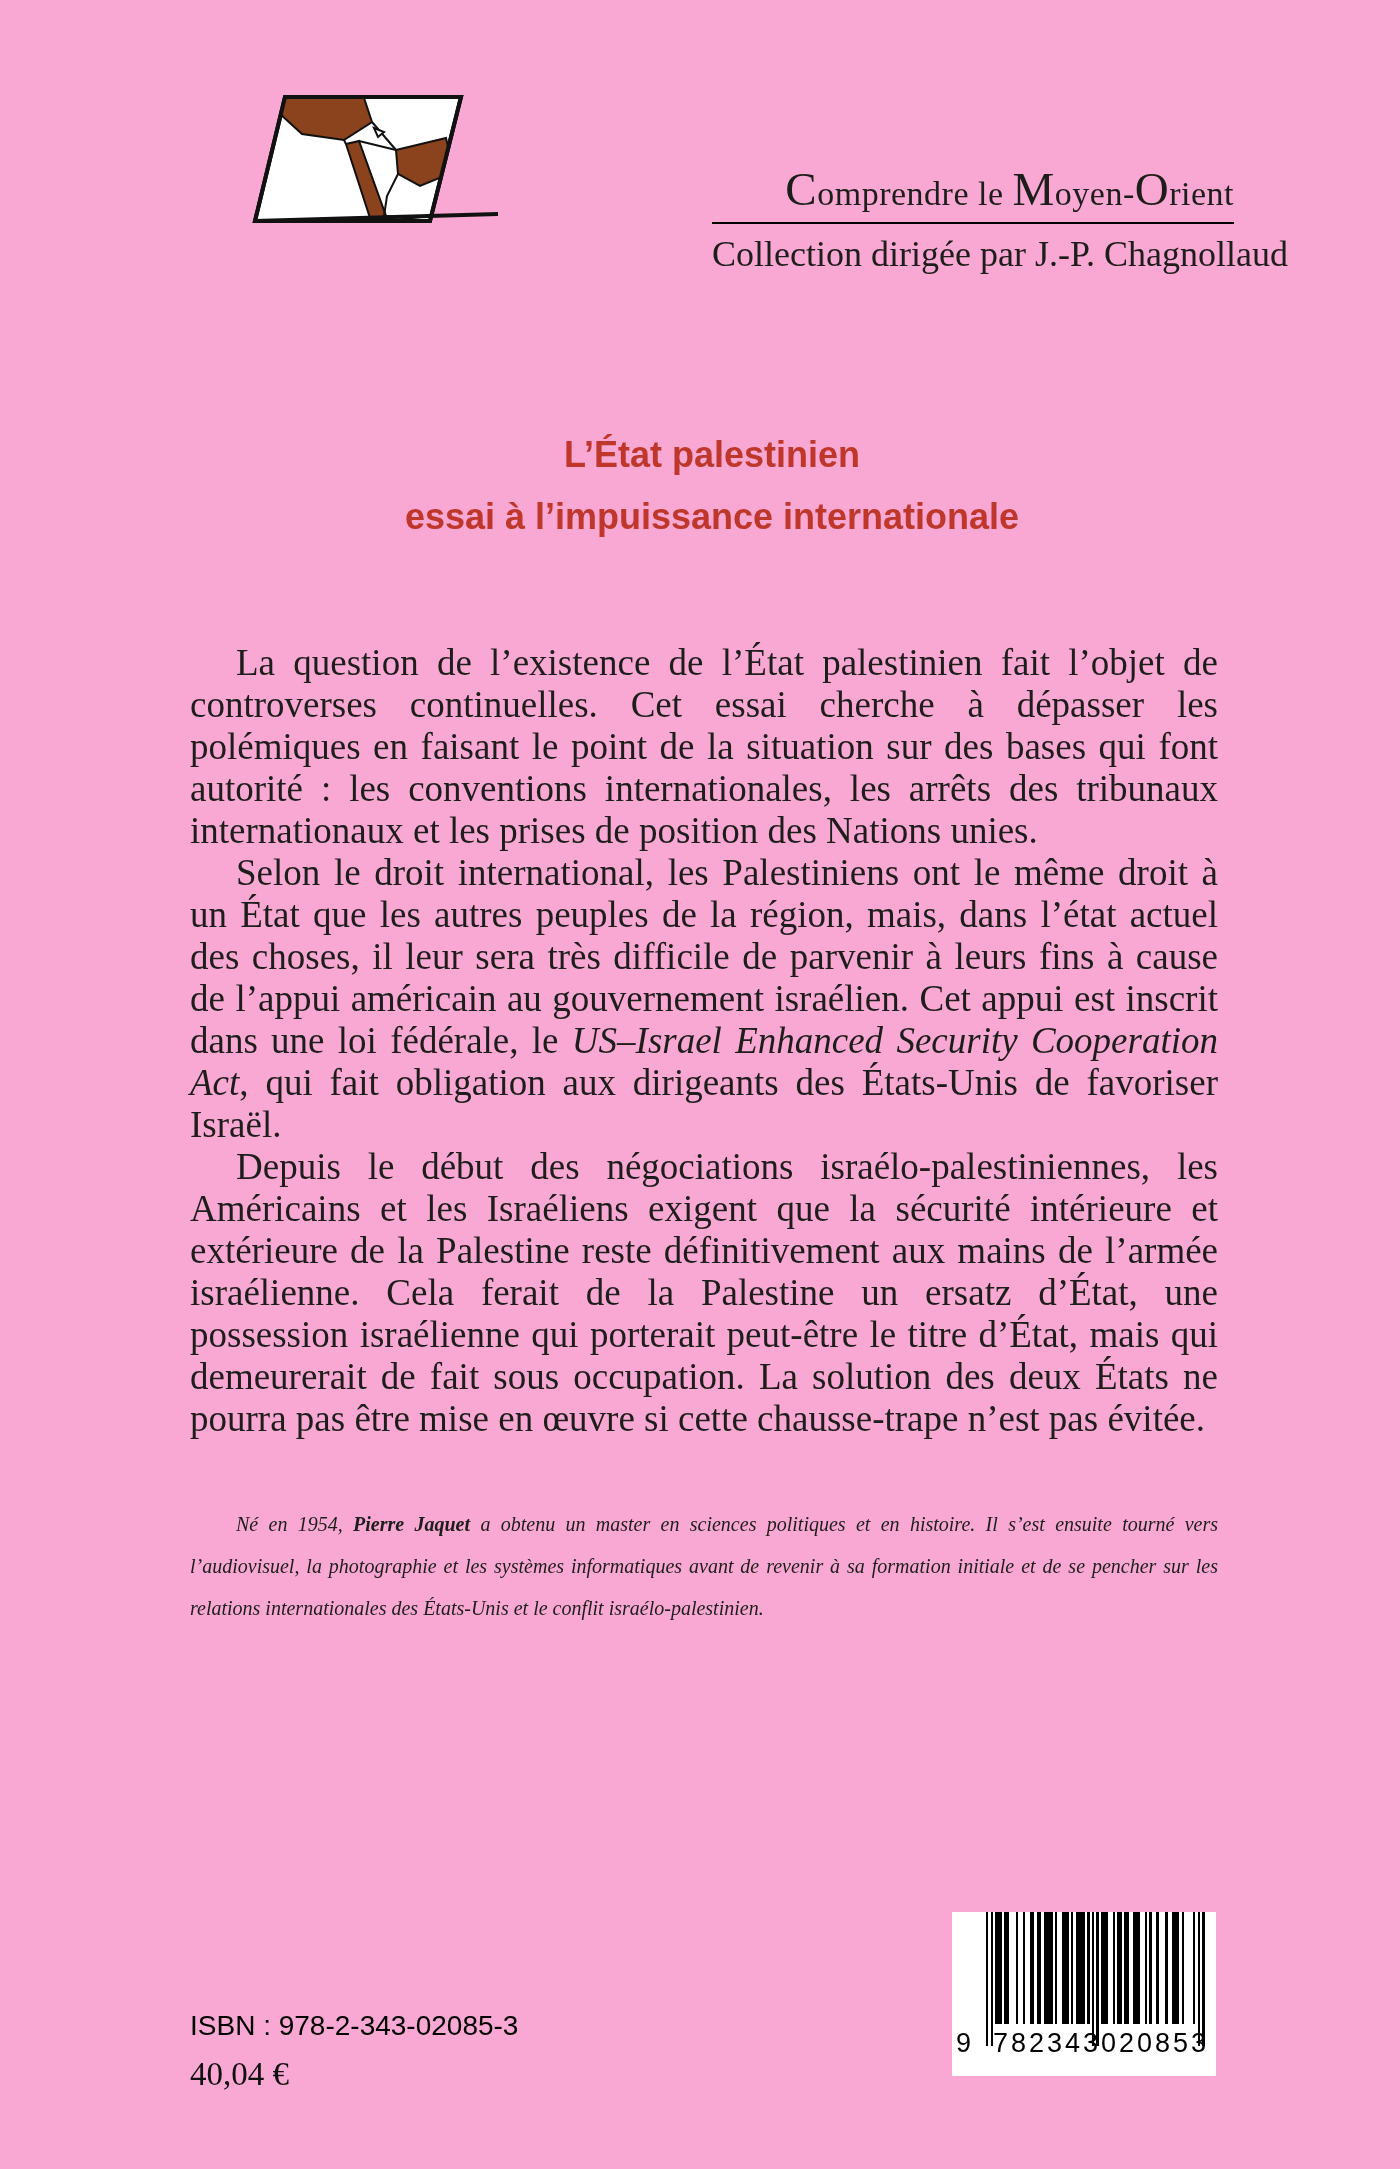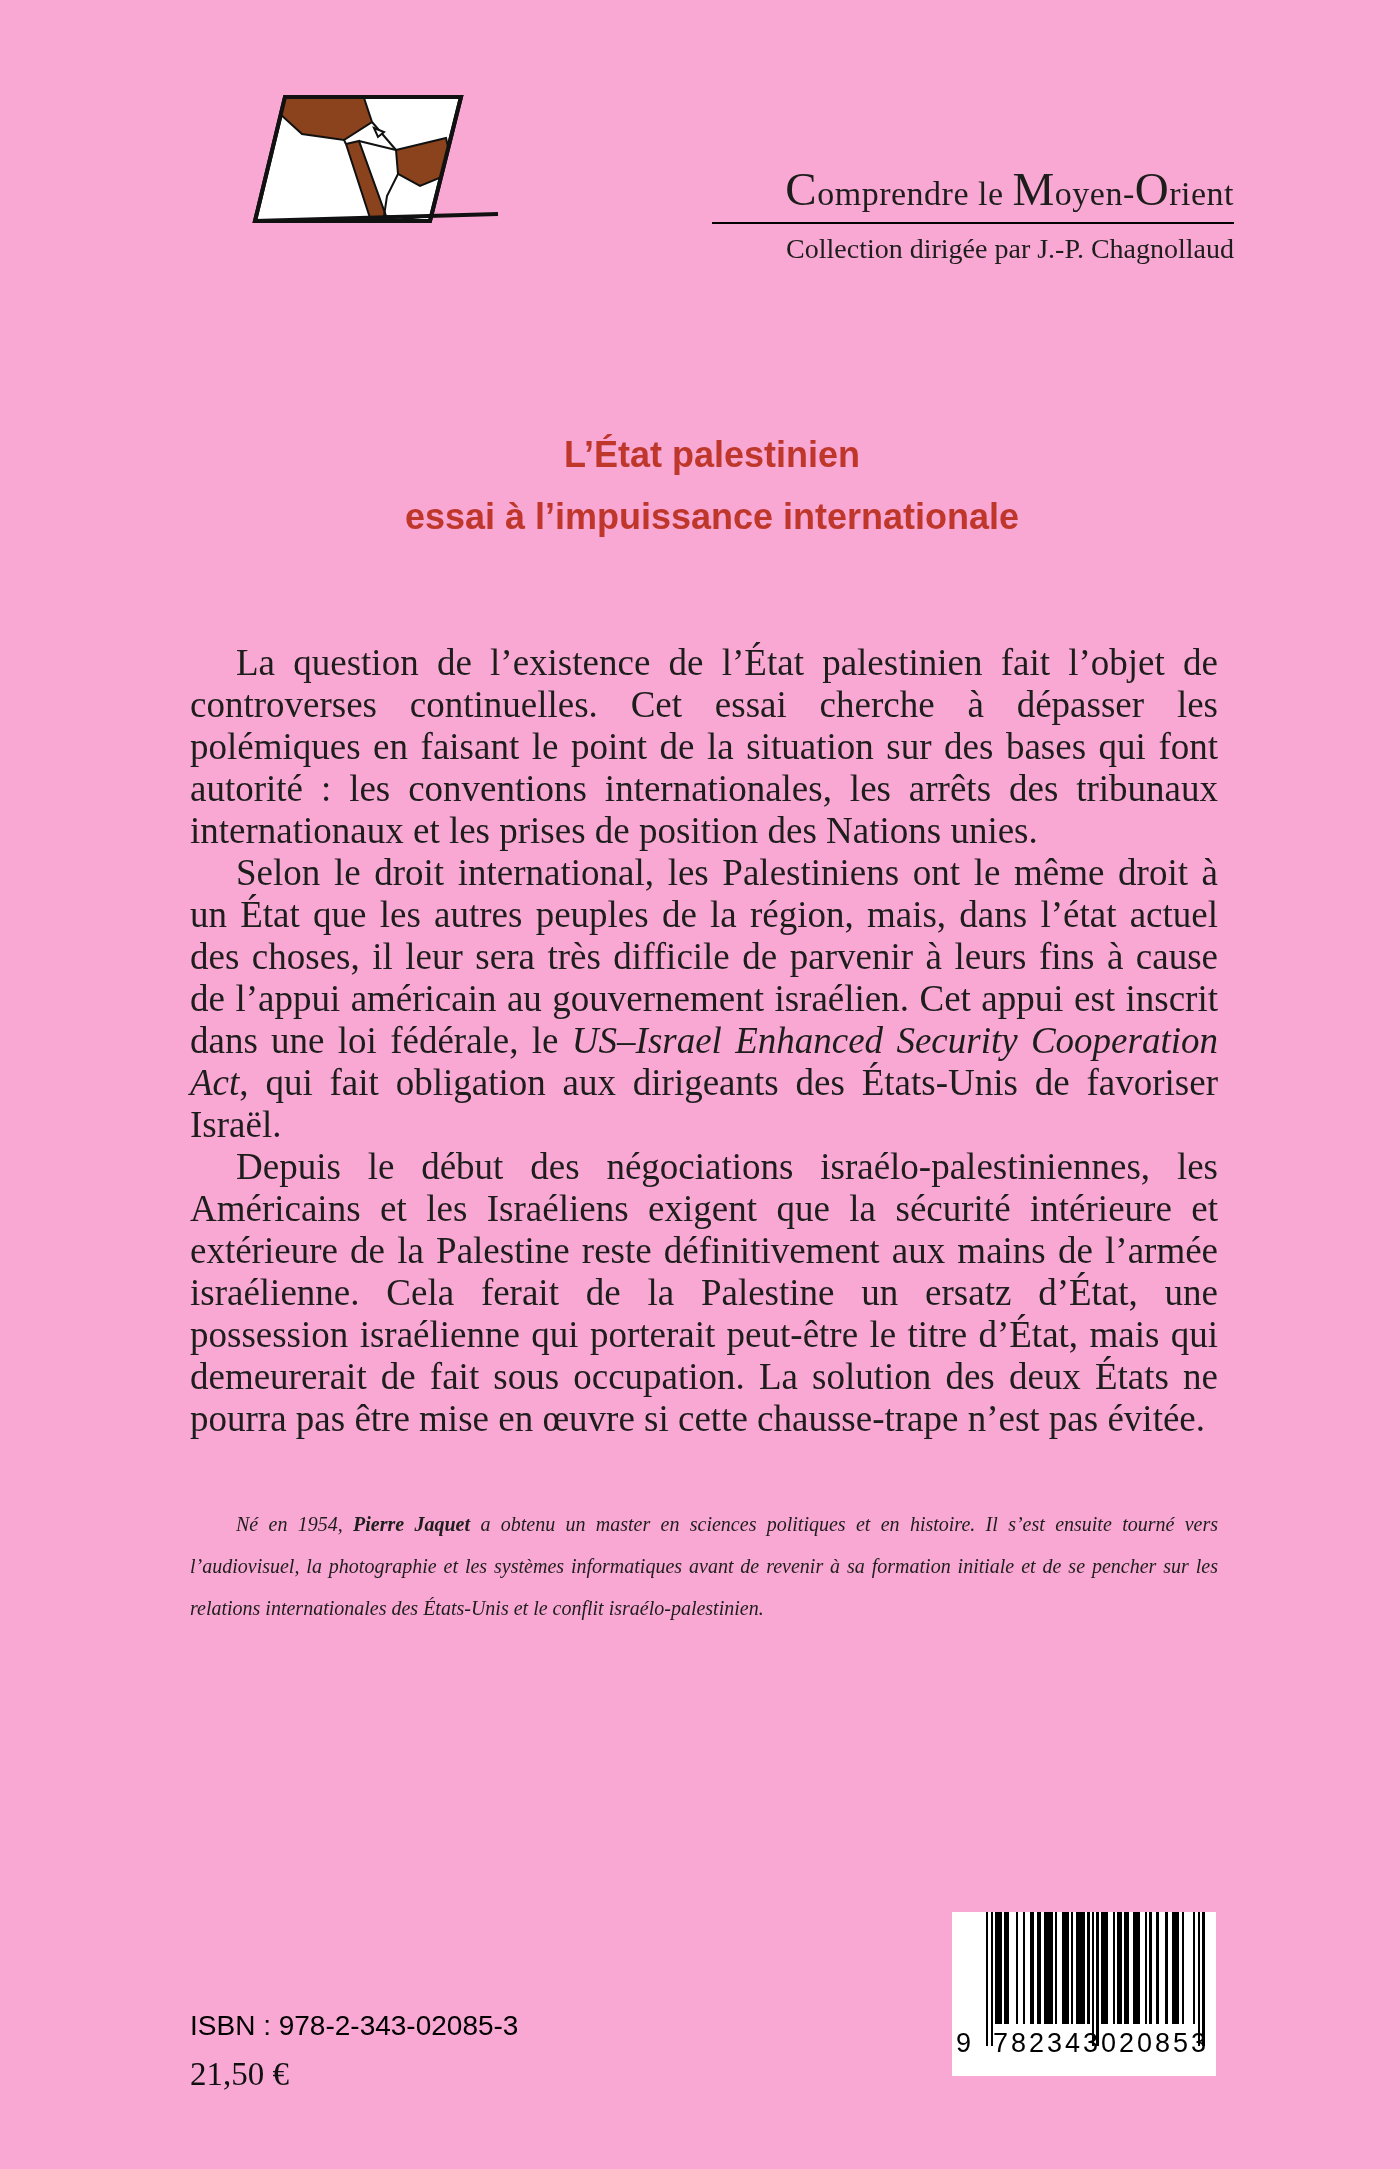--- a/index.html
+++ b/index.html
@@ -14,21 +14,21 @@
     padding-left:24px;
   }
 
   
   .logo{position:absolute;left:246px;top:92px;width:258px;height:152px;}
 
   .collection-block{position:absolute;top:166px;right:190px;width:660px;text-align:right;}
   .collection-line1{font-size:34px;white-space:nowrap;letter-spacing:.5px;}
   .collection-line1 .bigcap{font-size:47px;line-height:1;}
   .collection-rule{width:522px;height:0;border-top:2px solid #000;margin:9px 0 9px auto;}
-  .collection-line2{font-size:28px;width:522px;margin-left:auto;text-align:right;white-space:nowrap;}
+  .collection-line2{font-size:36px;width:522px;margin-left:auto;text-align:center;white-space:nowrap;}
 
   
   .title-block{
     position:absolute;top:424px;left:0;width:100%;
     text-align:center;
     font-family:"Liberation Sans",sans-serif;
     font-weight:bold;
     font-size:36px;line-height:62px;
     color:var(--title-red,#bf372b);
   }
@@ -117,21 +117,21 @@
     <p>La question de l’existence de l’État palestinien fait l’objet de controverses continuelles. Cet essai cherche à dépasser les polémiques en faisant le point de la situation sur des bases qui font autorité : les conventions internationales, les arrêts des tribunaux internationaux et les prises de position des Nations unies.</p>
     <p><span>Selon le droit international, les Palestiniens ont le même droit à un État que les autres peuples de la région, mais, dans l’état actuel des choses, il leur sera très difficile de parvenir à leurs fins à cause de l’appui américain au gouvernement israélien. Cet appui est inscrit dans une loi fédérale, le </span><span class="italic">US–Israel Enhanced Security Cooperation Act</span><span>, qui fait obligation aux dirigeants des États-Unis de favoriser Israël.</span></p>
     <p>Depuis le début des négociations israélo-palestiniennes, les Américains et les Israéliens exigent que la sécurité intérieure et extérieure de la Palestine reste définitivement aux mains de l’armée israélienne. Cela ferait de la Palestine un ersatz d’État, une possession israélienne qui porterait peut-être le titre d’État, mais qui demeurerait de fait sous occupation.  La solution des deux États ne pourra pas être mise en œuvre si cette chausse-trape n’est pas évitée.</p>
   </div>
 
   <div class="bio">
     <p><span>Né en 1954, </span><span class="bio-name">Pierre Jaquet</span><span> a obtenu un master en sciences politiques et en histoire. Il s’est ensuite tourné vers l’audiovisuel, la photographie et les systèmes informatiques avant de revenir à sa formation initiale et de se pencher sur les relations internationales des États-Unis et le conflit israélo-palestinien.</span></p>
   </div>
 
   <div class="isbn">ISBN : 978-2-343-02085-3</div>
-  <div class="price">21,50 €</div>
+  <div class="price">40,04 €</div>
 
   <div class="barcode">
     <svg width="264" height="150" fill="#000" shape-rendering="crispEdges" aria-hidden="true">
         <rect x="34.00" y="0" width="2.3499999999999996" height="134"></rect>
         <rect x="38.60" y="0" width="2.3499999999999996" height="134"></rect>
         <rect x="43.20" y="0" width="2.3499999999999996" height="112"></rect>
         <rect x="45.50" y="0" width="2.3499999999999996" height="112"></rect>
         <rect x="47.80" y="0" width="2.3499999999999996" height="112"></rect>
         <rect x="52.40" y="0" width="2.3499999999999996" height="112"></rect>
         <rect x="54.70" y="0" width="2.3499999999999996" height="112"></rect>

